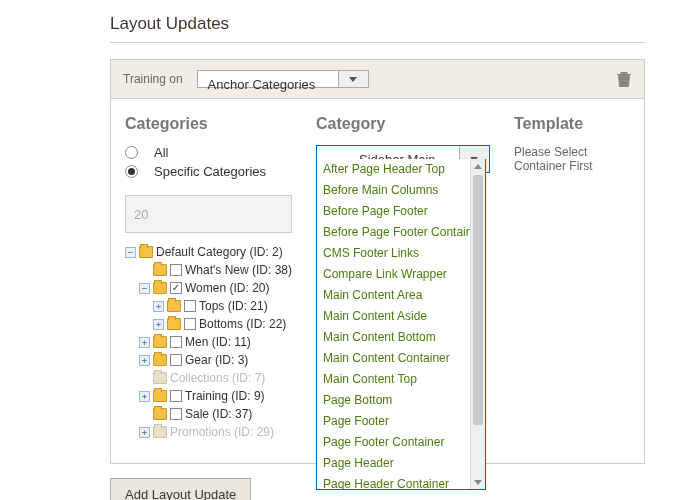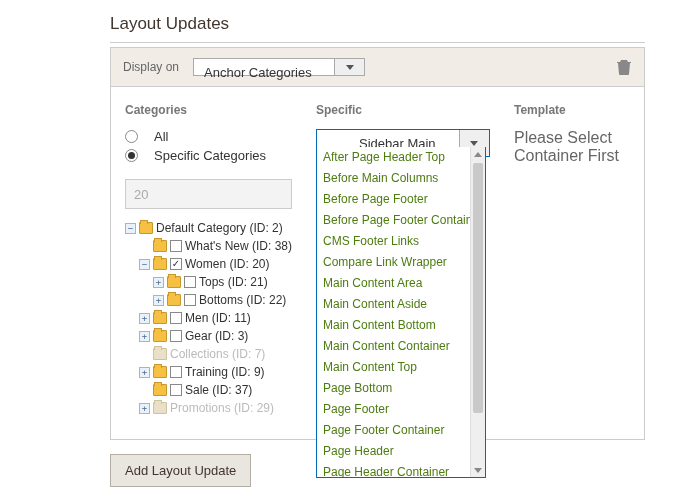--- a/index.html
+++ b/index.html
@@ -12,21 +12,21 @@
     background: #fff;
     width: 685px;
   }
   .page { padding: 0 40px 40px 110px; }
   .section-title {
     font-size: 17px;
     font-weight: 400;
     color: #41362f;
     padding: 14px 0 8px 0;
     border-bottom: 1px solid #ccc;
-    margin-bottom: 4px;
+    margin-bottom: 16px;
   }
   .update-block {
     border: 1px solid #ccc;
     background: #fff;
   }
   .display-row {
     display: flex;
     align-items: center;
     padding: 10px 12px;
     background: #f1ece6;
@@ -68,41 +68,41 @@
     display: flex; align-items: center; justify-content: center;
   }
   .trash svg { width: 14px; height: 16px; fill: #888; }
   .body-cols {
     display: flex;
     padding: 16px 14px 22px 14px;
     gap: 24px;
     position: relative;
   }
   .col-title {
-    font-size: 12px;
+    font-size: 16px;
     color: #777;
     font-weight: 600;
     margin-bottom: 12px;
   }
   .col-categories { flex: 0 0 160px; }
   .col-container { flex: 0 0 170px; position: relative; }
   .col-template { flex: 1; }
   .radio-row { display: flex; align-items: center; gap: 16px; margin: 4px 0; font-size: 13px; color: #333; }
   .radio {
     width: 13px; height: 13px; border-radius: 50%;
     border: 1px solid #888; position: relative; background: #fff;
   }
   .radio.checked::after {
     content: ""; position: absolute; top: 2px; left: 2px;
     width: 7px; height: 7px; border-radius: 50%; background: #333;
   }
-  .hint { color: #666; font-size: 16px; margin-top: 2px; }
+  .hint { color: #666; font-size: 12px; margin-top: 2px; }
   .search-box {
     margin-top: 16px;
-    height: 30px;
+    height: 38px;
     border: 1px solid #ccc;
     background: #f3f3f3;
     display: flex; align-items: center;
     padding: 0 8px;
     color: #aaa;
     font-size: 13px;
   }
   .tree { margin-top: 10px; font-size: 12px; color: #333; }
   .tree-row { display: flex; align-items: center; gap: 3px; white-space: nowrap; line-height: 18px; }
   .tree .d0 { padding-left: 0; }
@@ -189,21 +189,21 @@
   }
 </style>
 </head>
 <body>
 
 <div class="page">
   <div class="section-title">Layout Updates</div>
 
   <div class="update-block">
     <div class="display-row">
-      <span class="label">Display on</span>
+      <span class="label">Training on</span>
       <div class="select-wrap">
         <span class="val">Anchor Categories</span>
         <span class="caret-btn">
             <span class="caret-down"></span>
           </span>
       </div>
       <span class="trash">
         <svg viewBox="0 0 14 16">
             <path d="M1 4h12l-1 11a1 1 0 0 1-1 1H3a1 1 0 0 1-1-1L1 4zm3-3h6l1 2H3l1-2zM0 3h14v1H0V3z"></path>
           </svg>
@@ -285,21 +285,21 @@
             </div>
             <div class="tree-row d1 disabled">
               <span class="toggler">+</span>
               <span class="folder muted"></span>
               <span>Promotions (ID: 29)</span>
             </div>
           </div>
       </div>
 
       <div class="col-container">
-        <div class="col-title">Specific</div>
+        <div class="col-title">Category</div>
         <div class="select-wrap small container-select">
           <span class="val">Sidebar Main</span>
           <span class="caret-btn">
               <span class="caret-down"></span>
             </span>
         </div>
         <div class="dropdown">
           <div class="list" id="dropdown-list">
               <div class="opt">After Page Header Top</div>
               <div class="opt">Before Main Columns</div>

